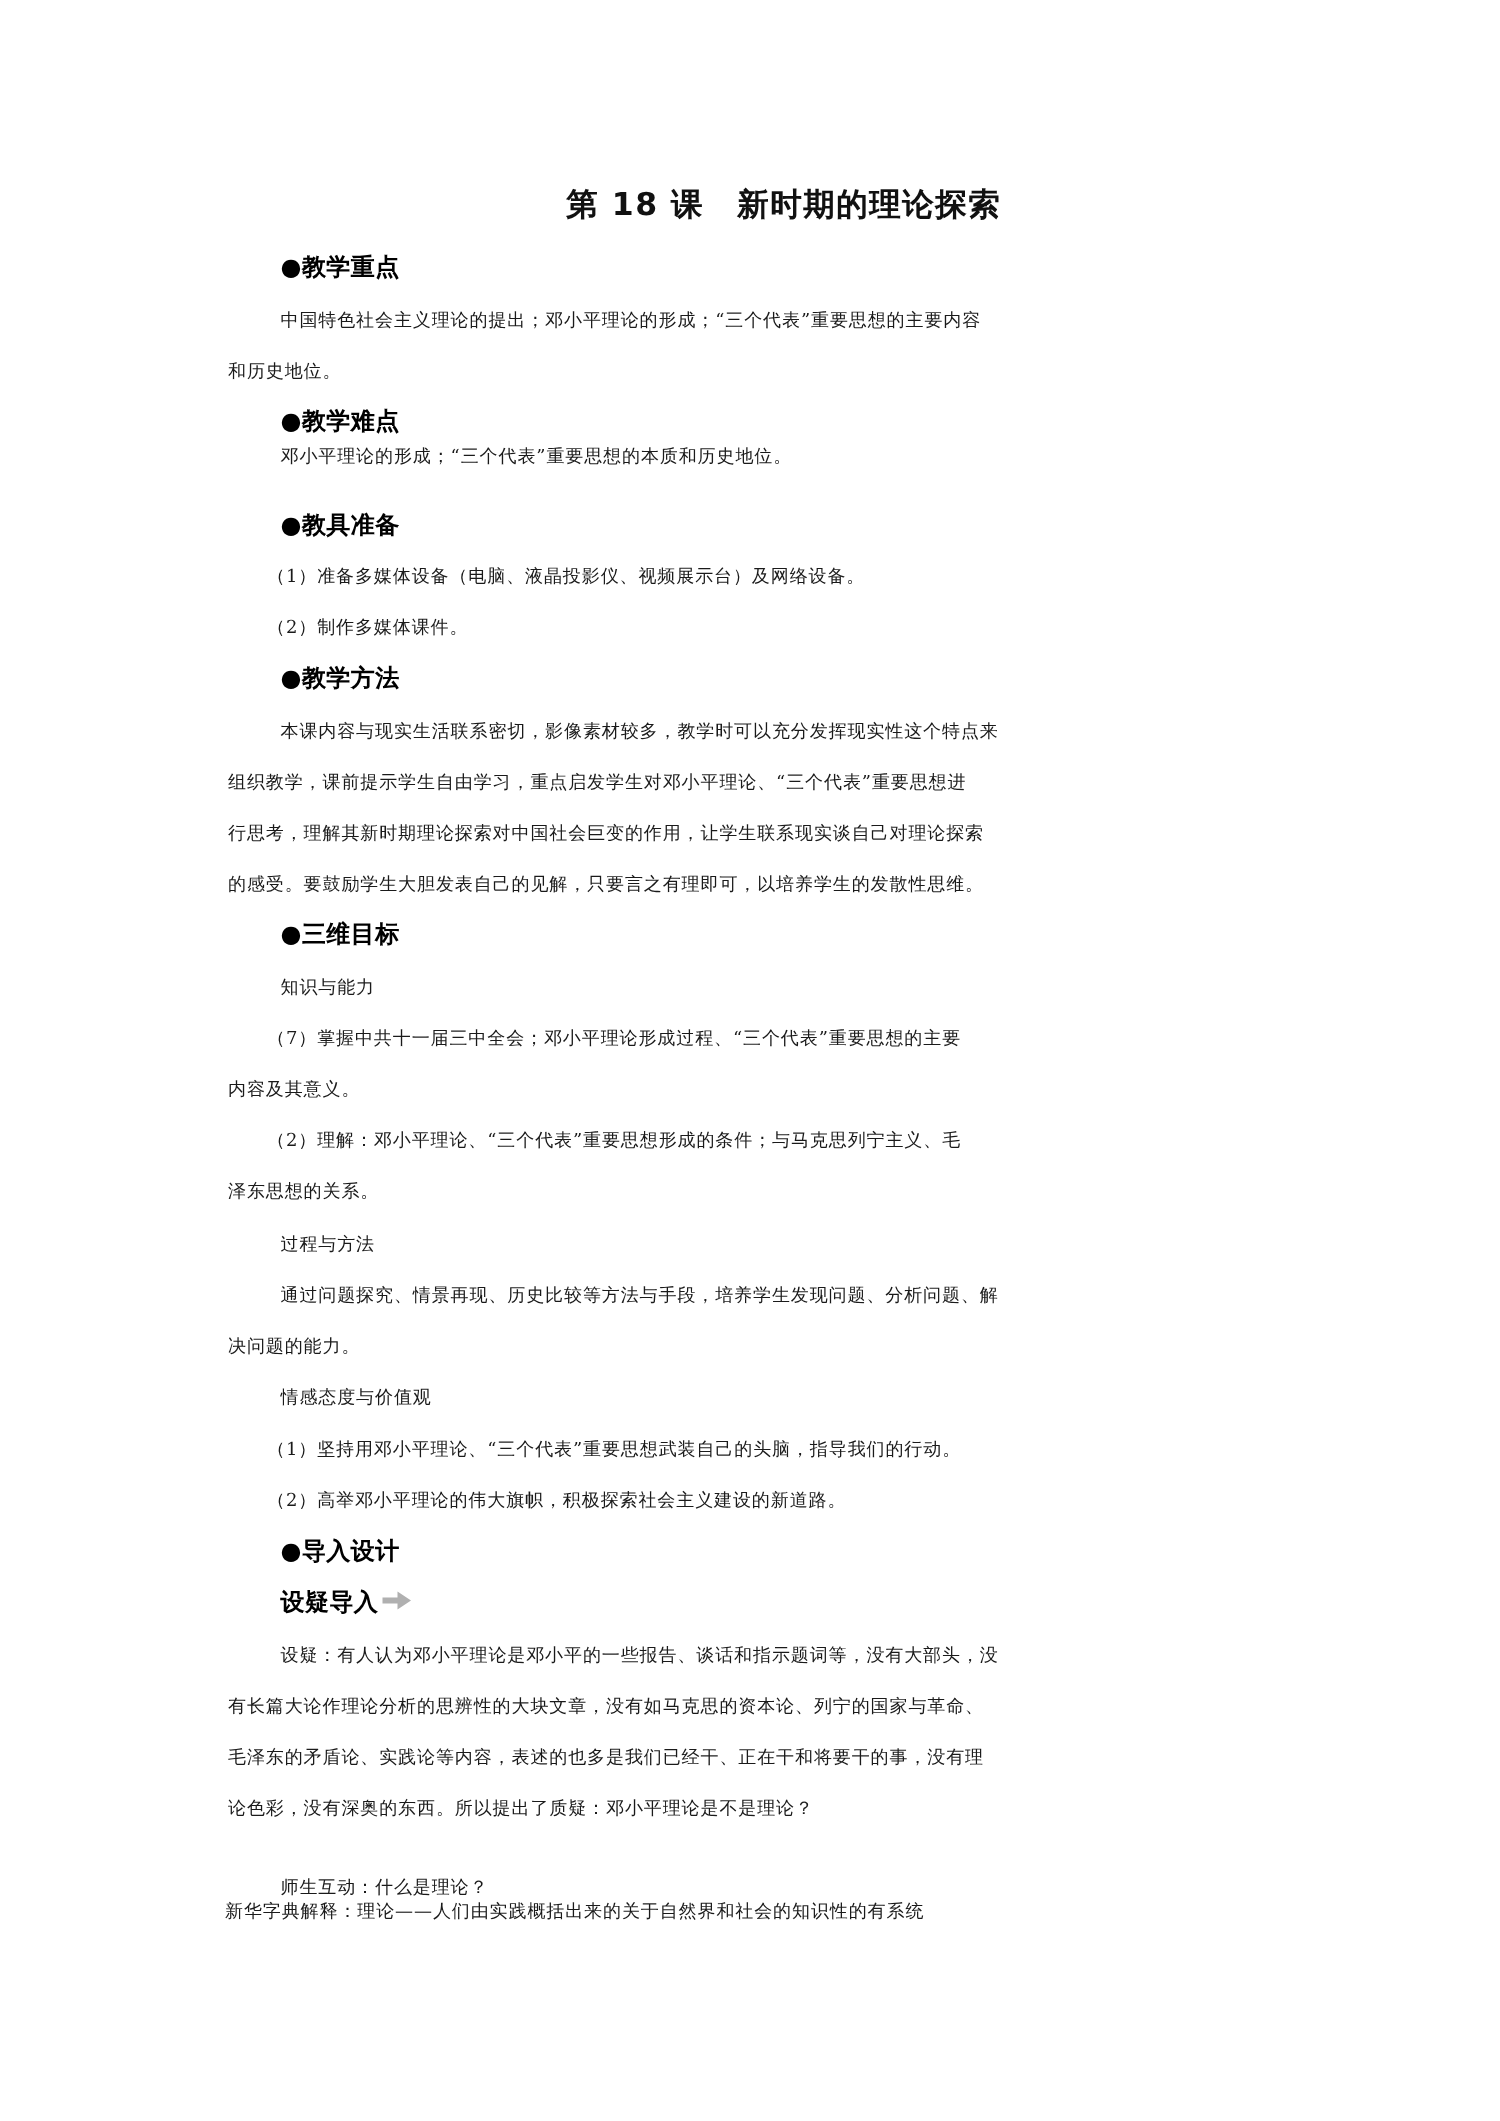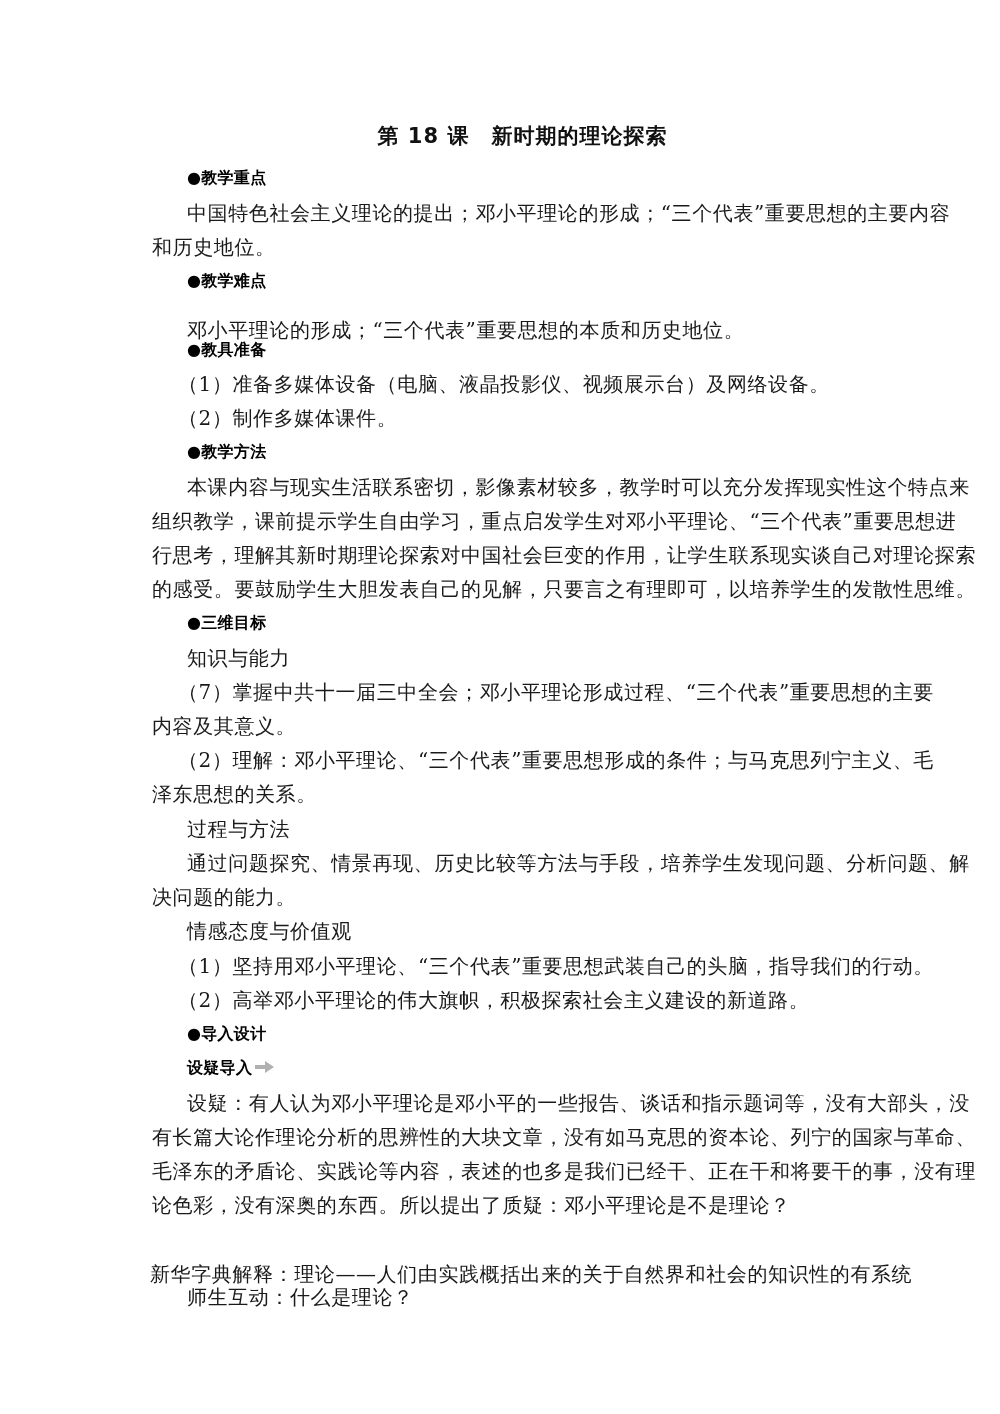--- a/index.html
+++ b/index.html
@@ -3,41 +3,41 @@
 <meta charset="utf-8">
 <style>
   html, body { margin: 0; padding: 0; background: #ffffff; }
   body { width: 1000px; height: 1414px; position: relative; overflow: hidden;
          font-family: "DejaVu Serif", "Liberation Serif", serif; color: #1a1a1a; }
   .page { position: absolute; left: 0; top: 0; width: 1000px; height: 1014px; }
   .title { position: absolute; top: 122px; left: 0; width: 1045px; text-align: center;
            font-family: "DejaVu Sans", "Liberation Sans", sans-serif; font-weight: bold;
            font-size: 21px; letter-spacing: 1px; color: #111; }
   .title .gap { display: inline-block; width: 22px; }
-  .line { position: absolute; left: 152px; width: 700px; font-size: 20px; line-height: 20px;
+  .line { position: absolute; left: 152px; width: 700px; font-size: 12px; line-height: 20px;
           white-space: nowrap; letter-spacing: 0.6px; }
   .ind { left: 187px; }
   .ind-sm { left: 178px; }
   .head { font-family: "DejaVu Sans", "Liberation Sans", sans-serif; font-weight: bold;
           font-size: 16px; color: #000000; letter-spacing: 0.3px; }
   .arrow { display: inline-block; vertical-align: middle; margin-left: 2px; }
 </style>
 </head>
 <body>
 
 <div class="page">
 
   <div class="title"><span>第 18 课</span><span class="gap"></span><span>新时期的理论探索</span></div>
 
   <div class="line ind head" style="top:168px">●教学重点</div>
   <div class="line ind" style="top:203px">中国特色社会主义理论的提出；邓小平理论的形成；“三个代表”重要思想的主要内容</div>
   <div class="line" style="top:237px">和历史地位。</div>
 
   <div class="line ind head" style="top:271px">●教学难点</div>
-  <div class="line ind" style="top:320px">邓小平理论的形成；“三个代表”重要思想的本质和历史地位。</div>
+  <div class="line ind" style="top:294px">邓小平理论的形成；“三个代表”重要思想的本质和历史地位。</div>
 
   <div class="line ind head" style="top:340px">●教具准备</div>
   <div class="line ind-sm" style="top:374px">（1）准备多媒体设备（电脑、液晶投影仪、视频展示台）及网络设备。</div>
   <div class="line ind-sm" style="top:408px">（2）制作多媒体课件。</div>
 
   <div class="line ind head" style="top:442px">●教学方法</div>
   <div class="line ind" style="top:477px">本课内容与现实生活联系密切，影像素材较多，教学时可以充分发挥现实性这个特点来</div>
   <div class="line" style="top:511px">组织教学，课前提示学生自由学习，重点启发学生对邓小平理论、“三个代表”重要思想进</div>
   <div class="line" style="top:545px">行思考，理解其新时期理论探索对中国社会巨变的作用，让学生联系现实谈自己对理论探索</div>
   <div class="line" style="top:579px">的感受。要鼓励学生大胆发表自己的见解，只要言之有理即可，以培养学生的发散性思维。</div>
@@ -57,16 +57,16 @@
 
   <div class="line ind head" style="top:1024px">●导入设计</div>
   <div class="line ind head" style="top:1058px"><span>设疑导入</span><span class="arrow"><svg width="22" height="14" viewBox="0 0 22 14">
           <rect x="1" y="5" width="11" height="4" fill="#b0b0b0"></rect>
           <polygon points="11,1 20,7 11,13" fill="#b0b0b0"></polygon>
         </svg></span></div>
   <div class="line ind" style="top:1093px">设疑：有人认为邓小平理论是邓小平的一些报告、谈话和指示题词等，没有大部头，没</div>
   <div class="line" style="top:1127px">有长篇大论作理论分析的思辨性的大块文章，没有如马克思的资本论、列宁的国家与革命、</div>
   <div class="line" style="top:1161px">毛泽东的矛盾论、实践论等内容，表述的也多是我们已经干、正在干和将要干的事，没有理</div>
   <div class="line" style="top:1195px">论色彩，没有深奥的东西。所以提出了质疑：邓小平理论是不是理论？</div>
-  <div class="line ind" style="top:1287px">师生互动：什么是理论？</div>
+  <div class="line ind" style="top:1248px">师生互动：什么是理论？</div>
   <div class="line" style="top:1264px; left:150px">新华字典解释：理论——人们由实践概括出来的关于自然界和社会的知识性的有系统</div>
 
 </div>
 
 </body></html>

